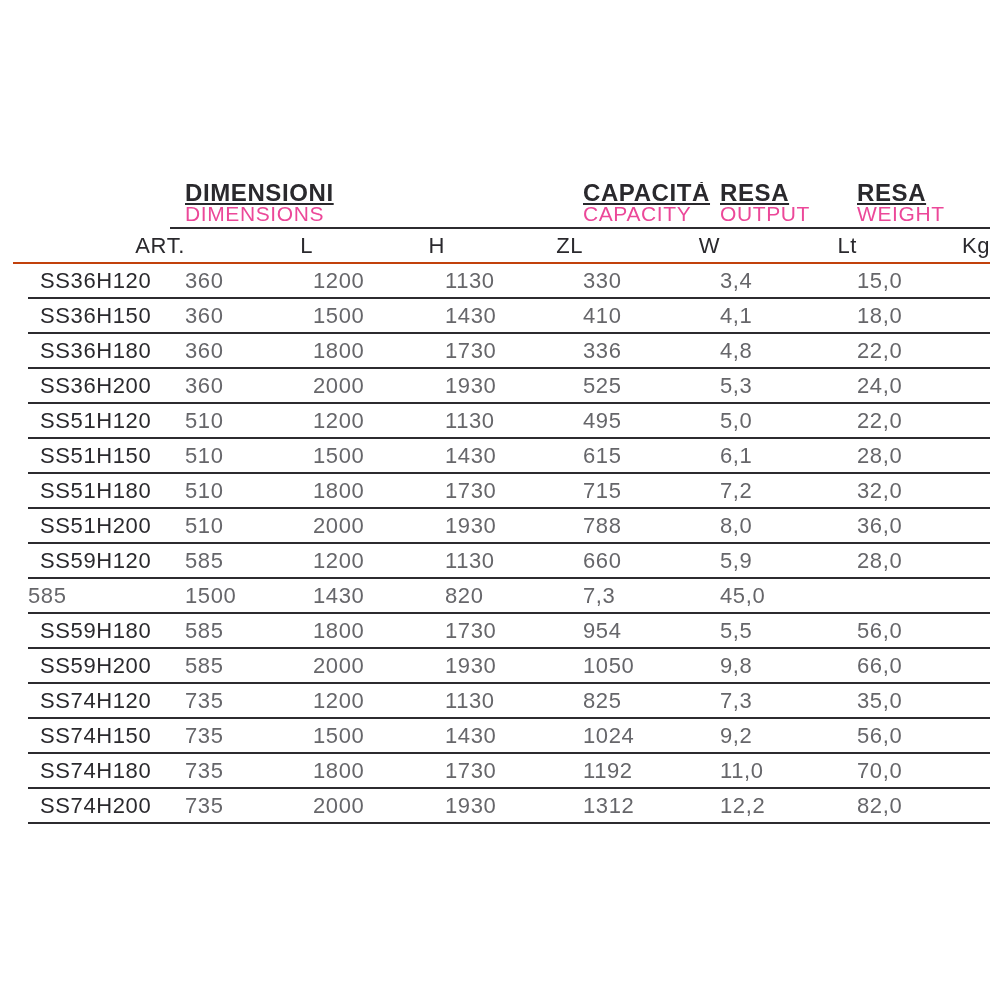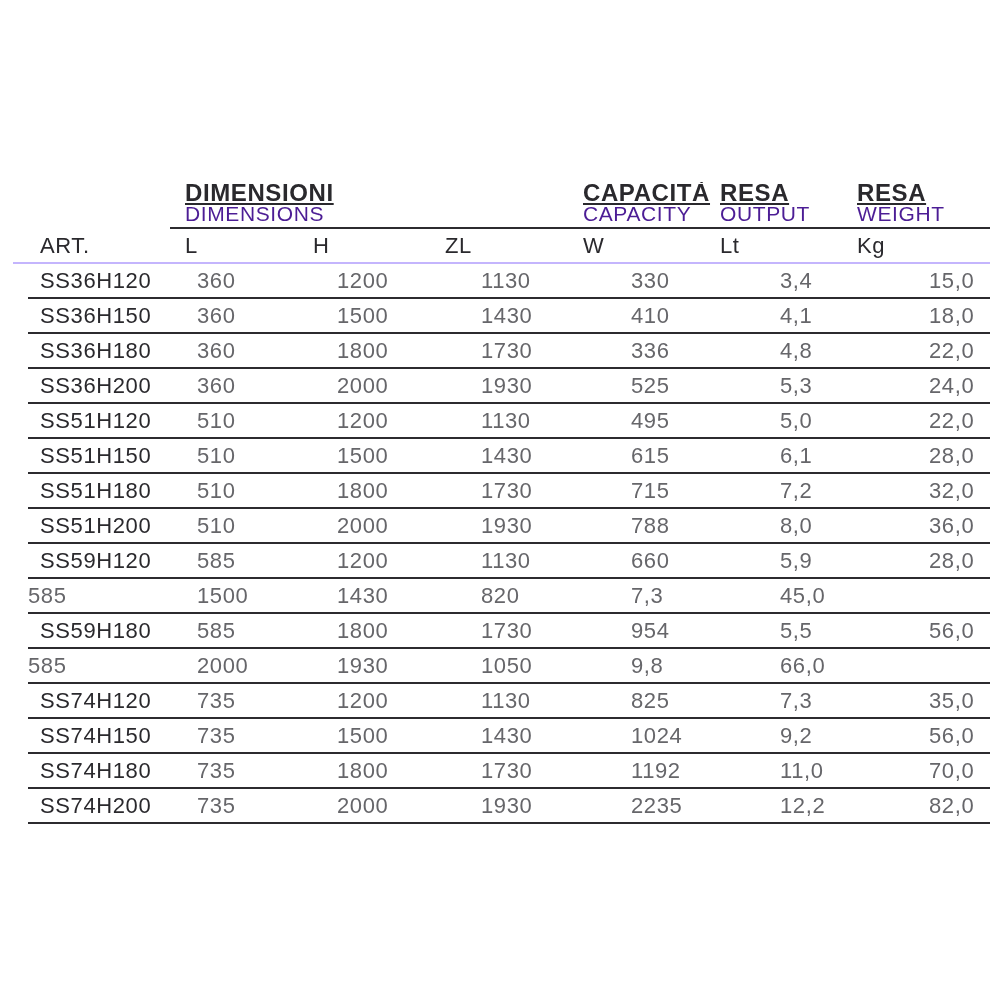--- a/index.html
+++ b/index.html
@@ -34,54 +34,54 @@
     letter-spacing: 0.6px;
     color: #2a292d;
     font-weight: 600;
     white-space: nowrap;
     text-decoration: underline;
   }
   .g-en {
     font-size: 21px;
     line-height: 21px;
     letter-spacing: 0.6px;
-    color: #4c1d95;
+    color: #ec4899;
     font-weight: 400;
     white-space: nowrap;
   }
   .group-underline {
     height: 0;
     border-top: 2px solid #2c2b2f;
     margin-left: 157px;
     margin-top: 3px;
   }
   
   .header-row {
     display: grid;
     grid-template-columns: 172px 128px 132px 138px 137px 137px 1fr;
     height: 33px;
     align-items: center;
-    border-bottom: 2px solid #c4b5fd;
+    border-bottom: 2px solid #c2410c;
+    text-align: right;
   }
   .hcell {
     font-size: 22px;
     letter-spacing: 0.6px;
     color: #2a292d;
     white-space: nowrap;
   }
   .hcell.art { padding-left: 27px; }
   
   .row {
     display: grid;
     grid-template-columns: 157px 128px 132px 138px 137px 137px 1fr;
     height: 33px;
     align-items: center;
     margin-left: 15px;
     border-bottom: 2px solid #2c2b2f;
-    gap: 12px;
   }
   .cell {
     font-size: 22px;
     letter-spacing: 0.6px;
     color: #66666a;
     white-space: nowrap;
   }
   .cell.art {
     padding-left: 12px;
     color: #2a292d;
@@ -229,20 +229,21 @@
     <div class="cell art">SS59H180</div>
     <div class="cell">585</div>
     <div class="cell">1800</div>
     <div class="cell">1730</div>
     <div class="cell">954</div>
     <div class="cell">5,5</div>
     <div class="cell">56,0</div>
   </div>
 
   <div class="row">
+    <div class="cell art">SS59H200</div>
     <div class="cell">585</div>
     <div class="cell">2000</div>
     <div class="cell">1930</div>
     <div class="cell">1050</div>
     <div class="cell">9,8</div>
     <div class="cell">66,0</div>
   </div>
 
   <div class="row">
     <div class="cell art">SS74H120</div>
@@ -272,19 +273,19 @@
     <div class="cell">1192</div>
     <div class="cell">11,0</div>
     <div class="cell">70,0</div>
   </div>
 
   <div class="row">
     <div class="cell art">SS74H200</div>
     <div class="cell">735</div>
     <div class="cell">2000</div>
     <div class="cell">1930</div>
-    <div class="cell">2235</div>
+    <div class="cell">1312</div>
     <div class="cell">12,2</div>
     <div class="cell">82,0</div>
   </div>
 </div>
   </div>
 </div>
 
 </body></html>

